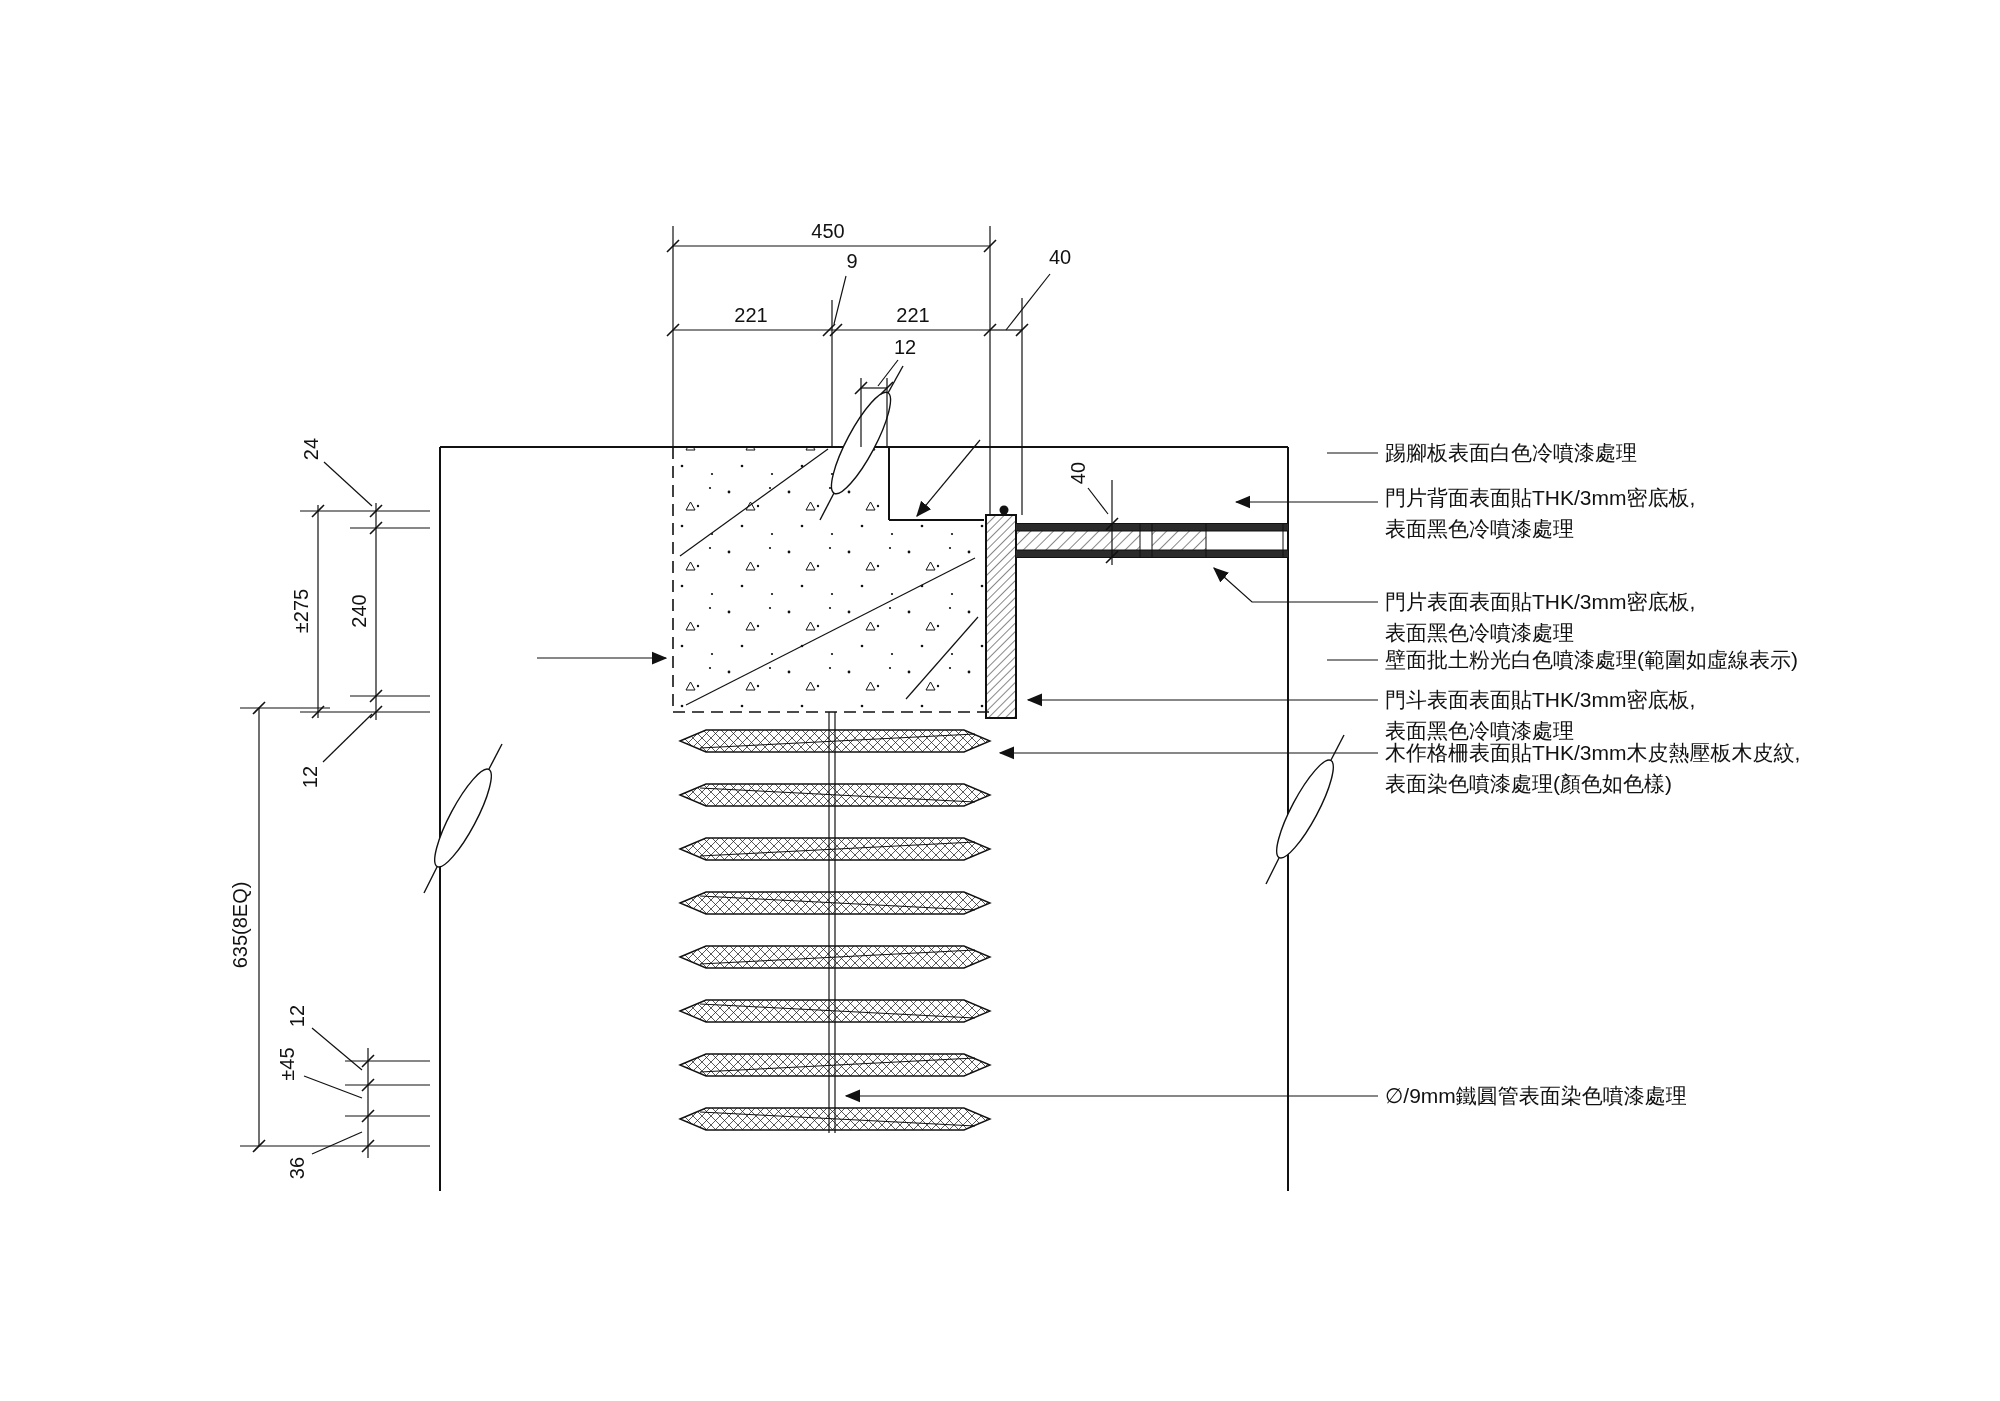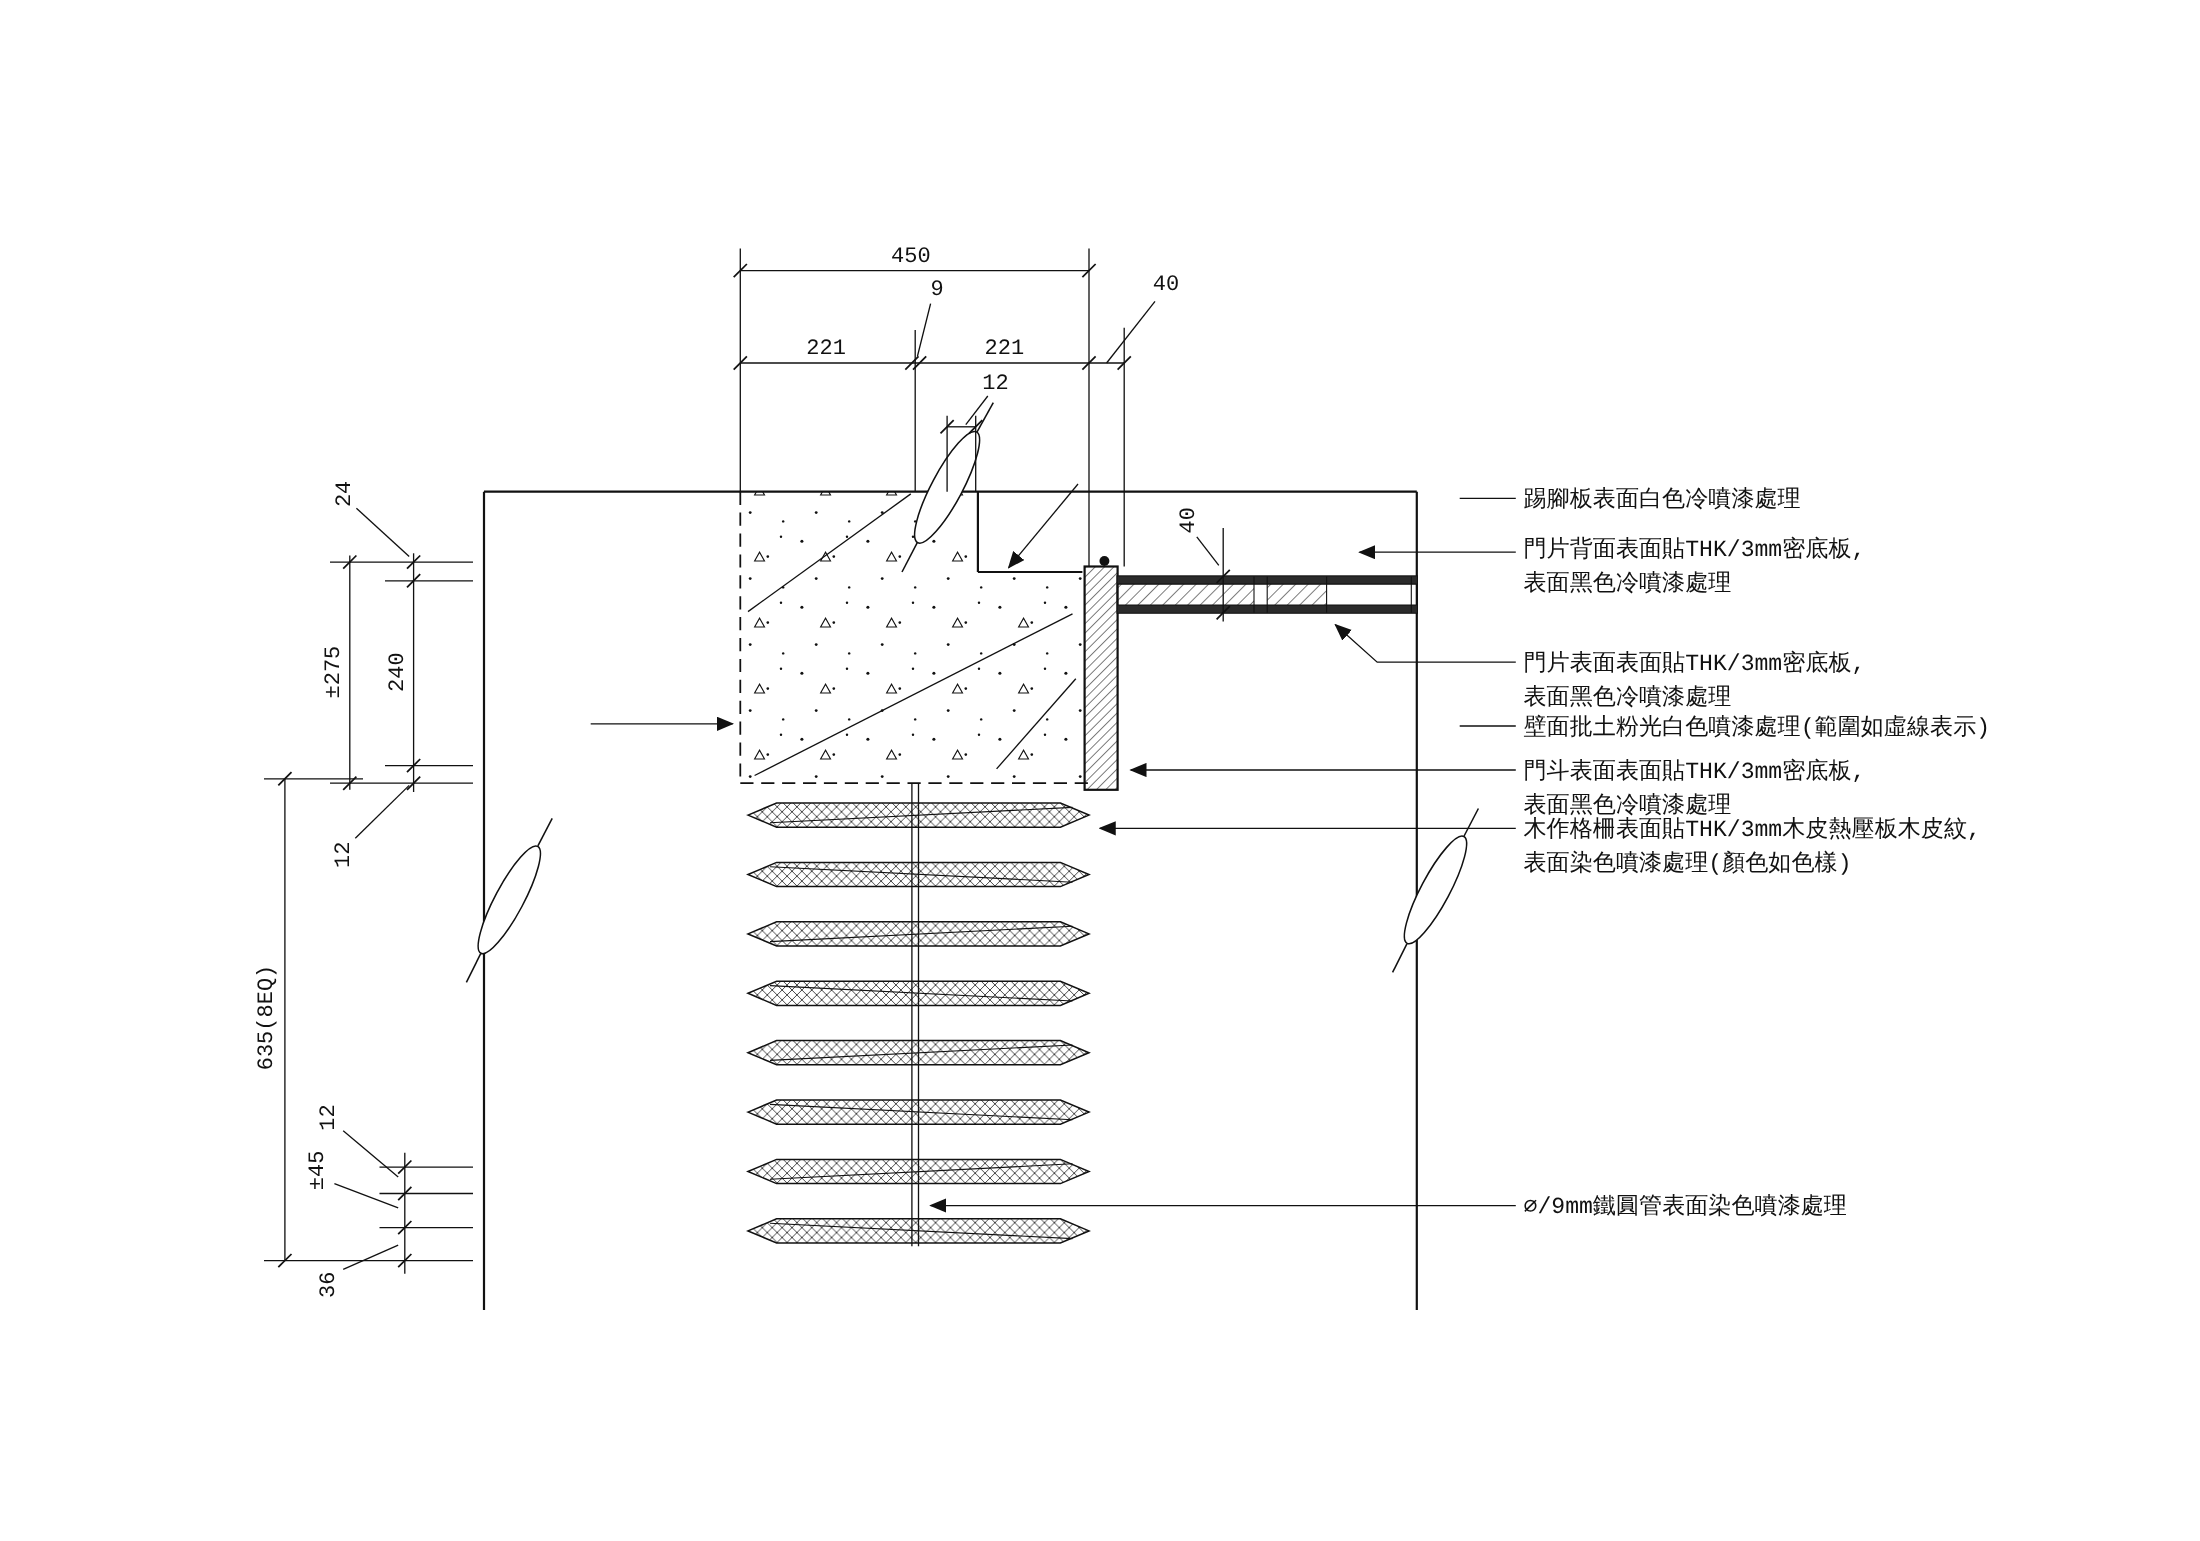--- a/index.html
+++ b/index.html
@@ -1,17 +1,17 @@
 <!DOCTYPE html>
 <html><head>
 <meta charset="utf-8">
 <style>
   html,body{margin:0;padding:0;background:#fff;}
   .canvas{position:relative;width:2000px;height:1401px;background:#ffffff;overflow:hidden;
-          font-family:Liberation Mono, monospace;}
+          font-family:Liberation Sans, sans-serif;}
   svg{position:absolute;inset:0;}
   text{fill:#111;}
   .dim{font-size:20px;}
   .note{font-size:21px;}
 </style>
 </head>
 <body>
 
 <div class="canvas">
 <svg width="2000" height="1401" viewBox="0 0 2000 1401">

